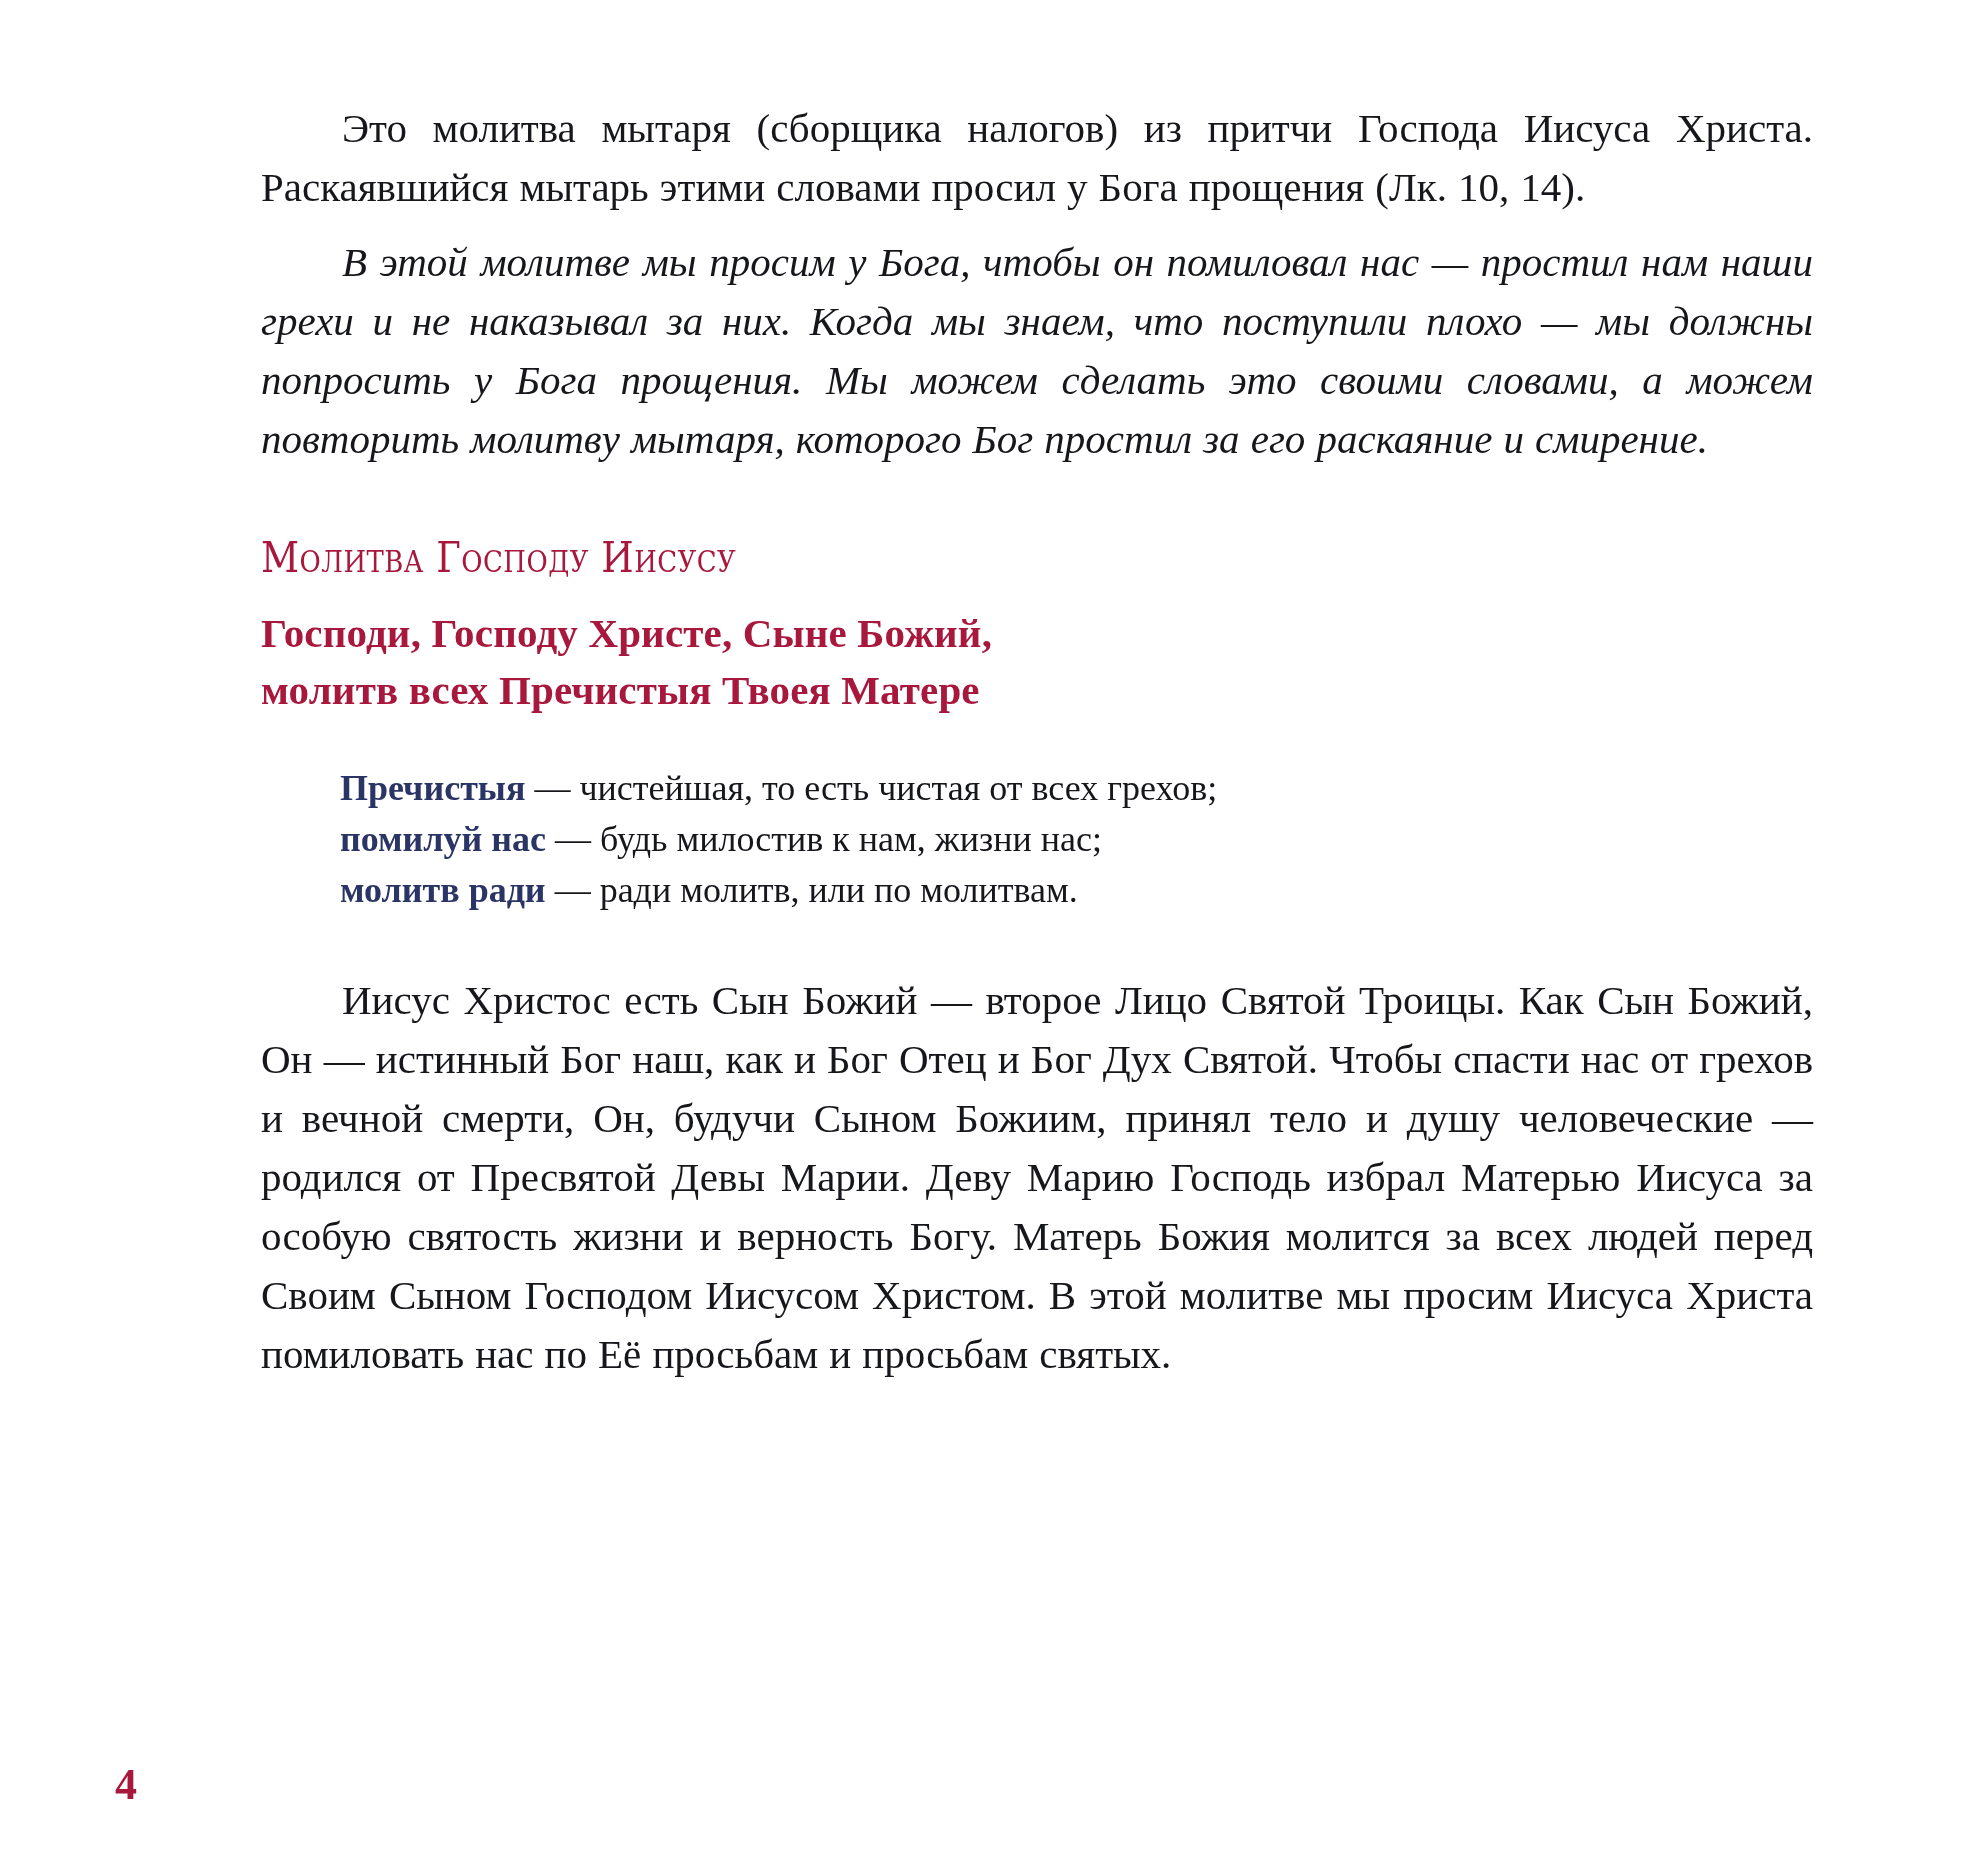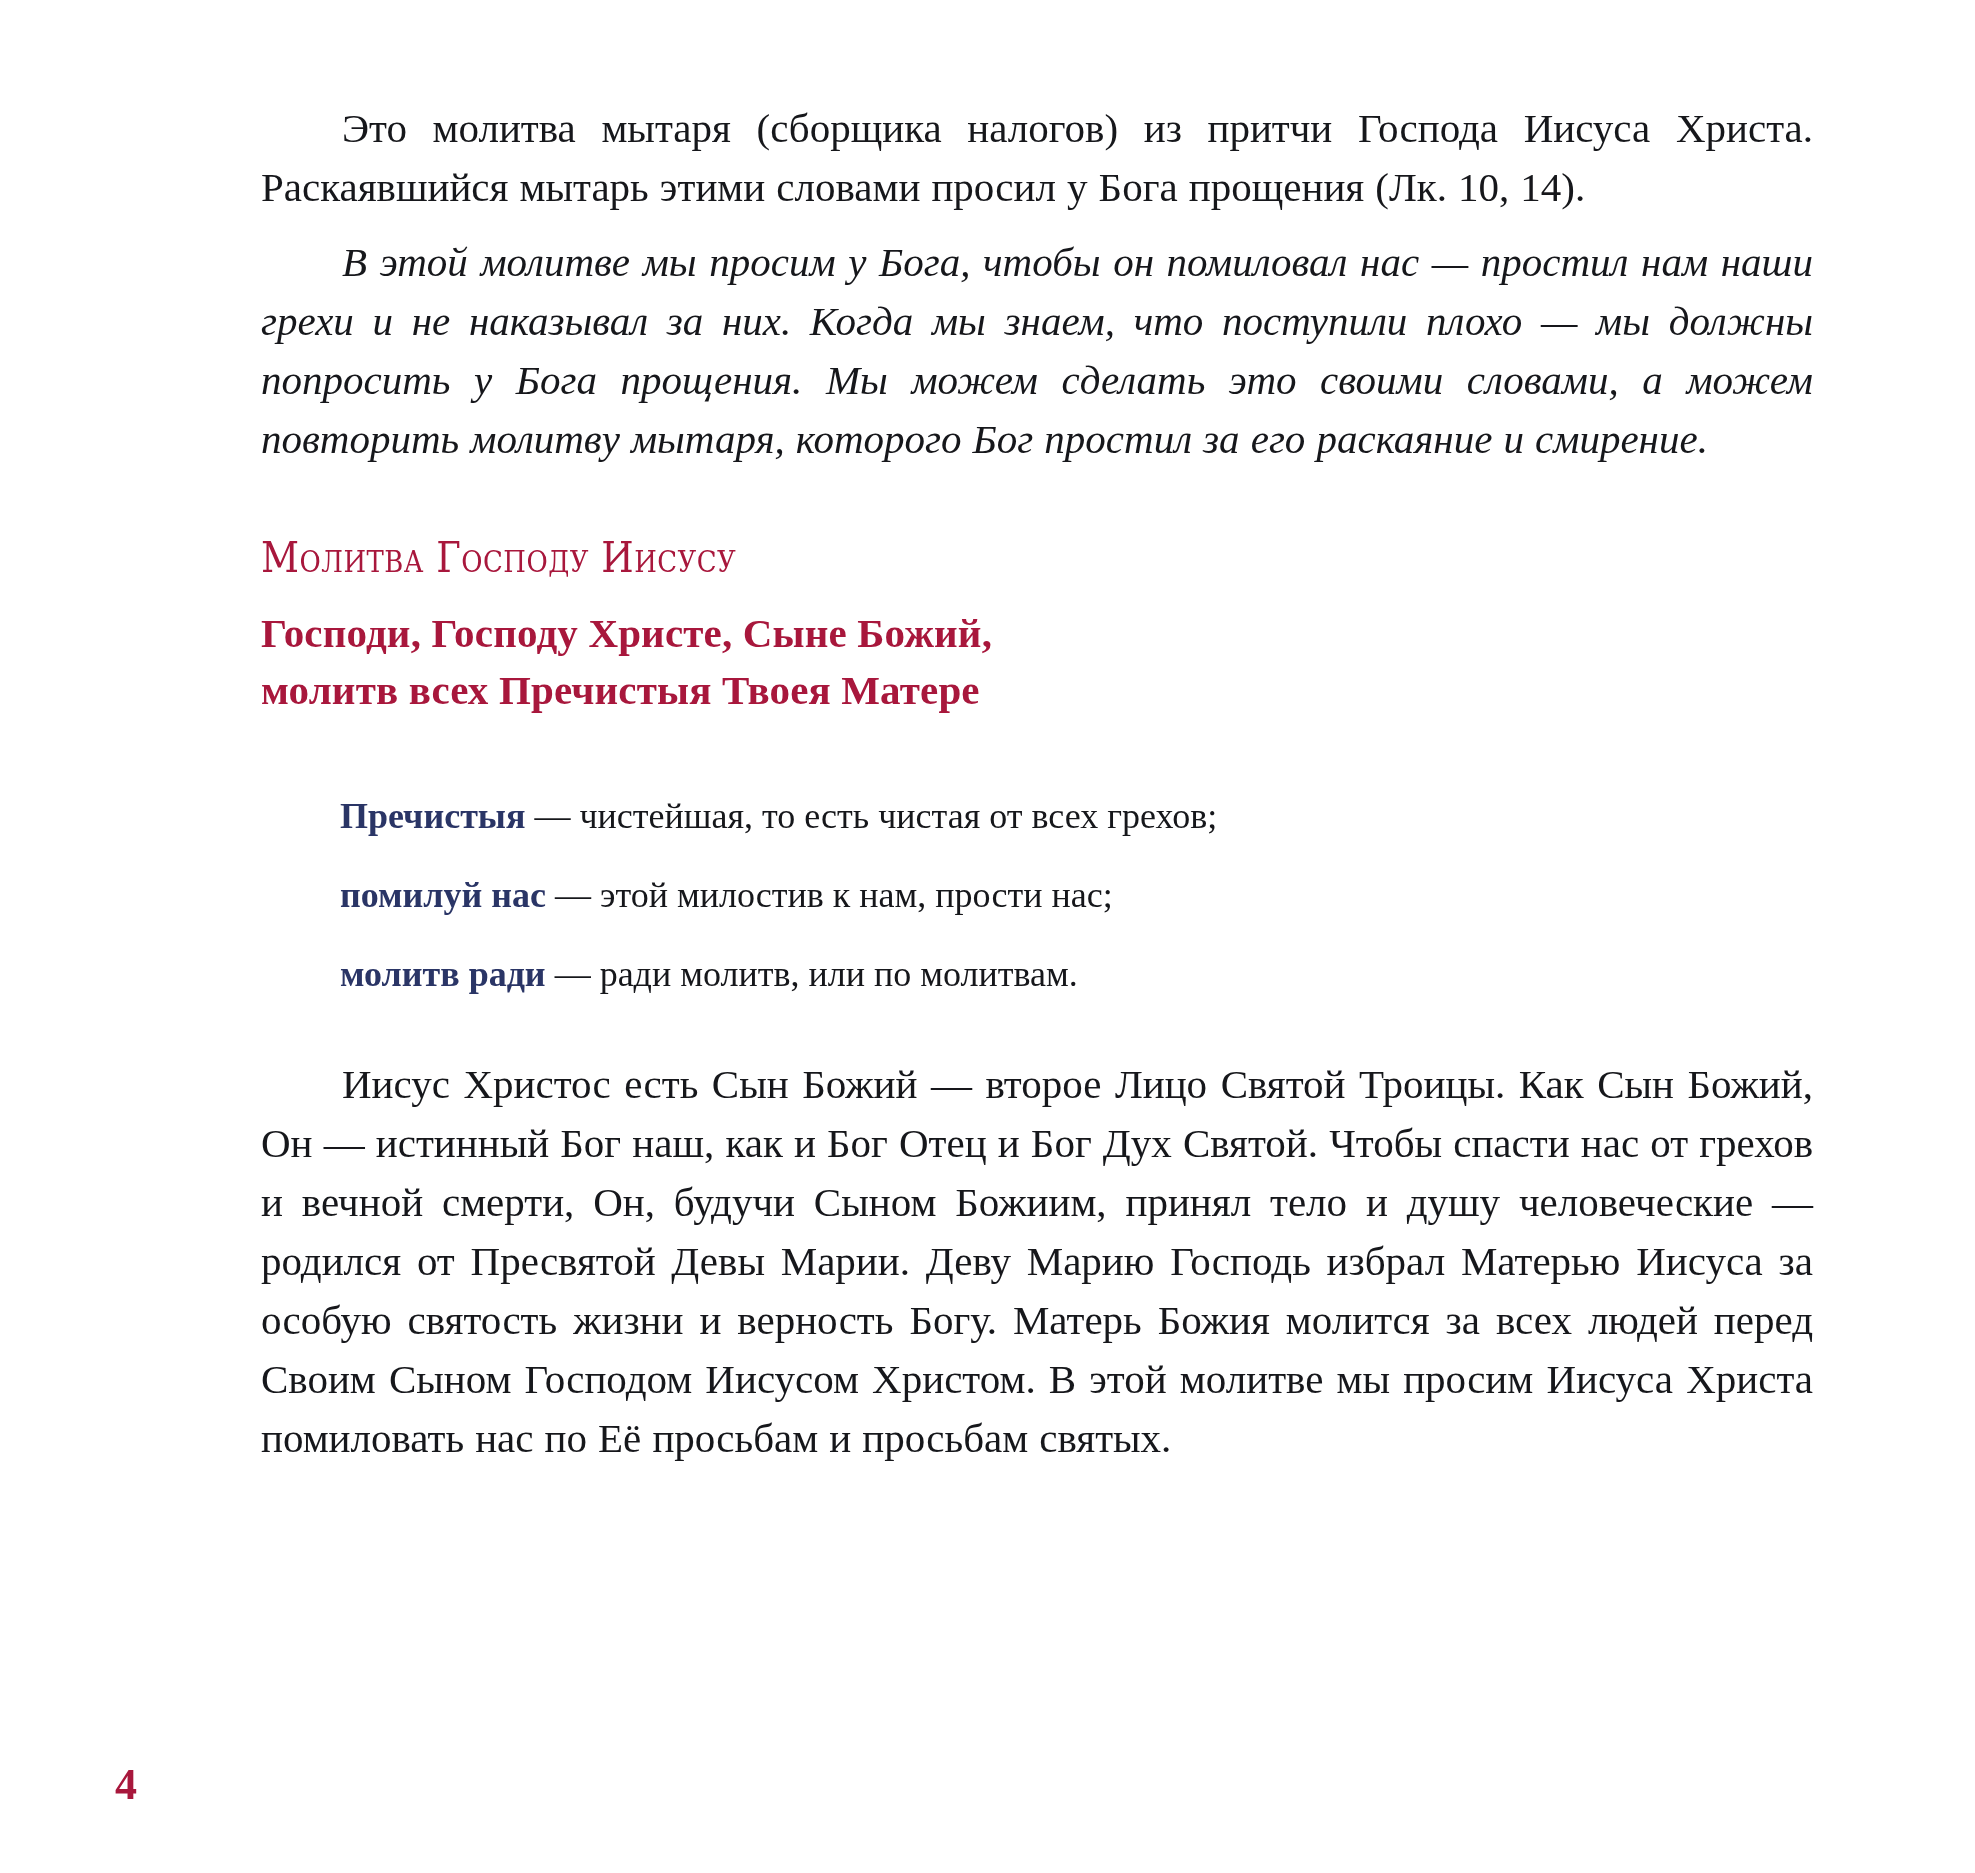--- a/index.html
+++ b/index.html
@@ -76,21 +76,21 @@
   .prayer-line { display: block; white-space: nowrap; }
 
   
   .glossary {
     margin: 0;
     padding-left: 79px;
     font-size: 36px;
     line-height: 51px;
     color: #16171b;
   }
-  .gloss-line { display: block; white-space: nowrap; margin-top: 28px; }
+  .gloss-line { display: block; white-space: nowrap; }
   .gloss-term {
     color: #2a3566;
     font-weight: 700;
   }
   .gloss-def { color: #16171b; }
 
   
   .sp-1 { height: 65px; }
   .sp-2 { height: 24px; }
   .sp-3 { height: 44px; }
@@ -132,21 +132,21 @@
 
     <div class="sp-3"></div>
 
     <div class="glossary">
       <span class="gloss-line">
         <span class="gloss-term">Пречистыя</span>
         <span class="gloss-def">— чистейшая, то есть чистая от всех грехов;</span>
       </span>
       <span class="gloss-line">
         <span class="gloss-term">помилуй нас</span>
-        <span class="gloss-def">— этой милостив к нам, прости нас;</span>
+        <span class="gloss-def">— будь милостив к нам, жизни нас;</span>
       </span>
       <span class="gloss-line">
         <span class="gloss-term">молитв ради</span>
         <span class="gloss-def">— ради молитв, или по молитвам.</span>
       </span>
     </div>
 
     <div class="sp-4"></div>
 
     <p class="body-par">Иисус Христос есть Сын Божий — второе Лицо Святой Троицы. Как Сын Божий, Он — истинный Бог наш, как и Бог Отец и Бог Дух Святой. Чтобы спасти нас от грехов и вечной смерти, Он, будучи Сыном Божиим, принял тело и душу человеческие — родился от Пресвятой Девы Марии. Деву Марию Господь избрал Матерью Иисуса за особую святость жизни и верность Богу. Матерь Божия молится за всех людей перед Своим Сыном Господом Иисусом Христом. В этой молитве мы просим Иисуса Христа помиловать нас по Её просьбам и просьбам святых.</p>

